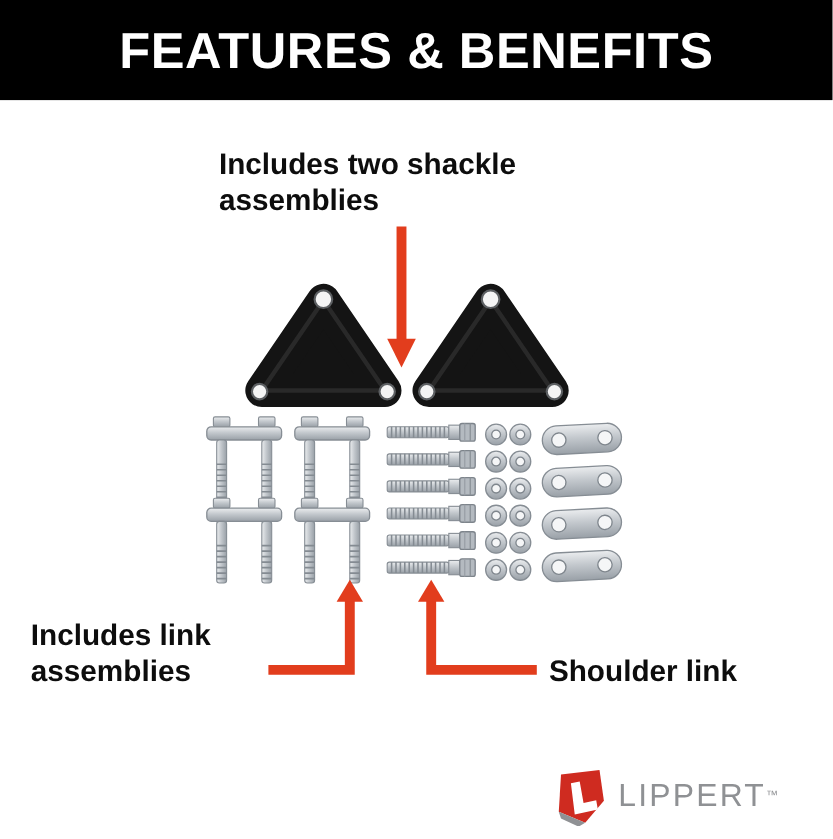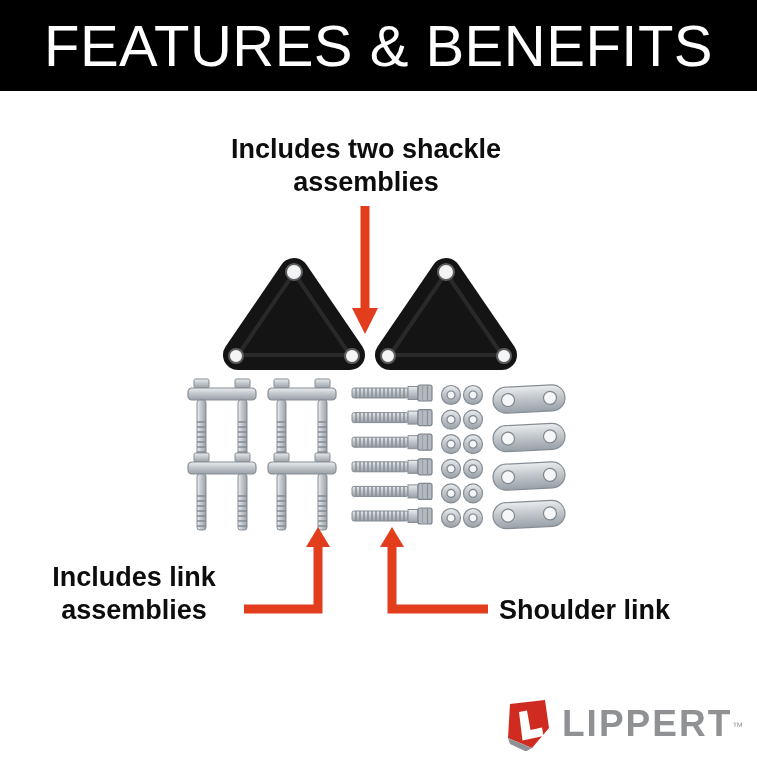--- a/index.html
+++ b/index.html
@@ -11,41 +11,41 @@
   }
   .canvas { position:relative; width:757px; height:763px; background:#ffffff; }
 
   .header {
     position:absolute; top:0; left:0; width:757px; height:91px;
     background:var(--header-bg,#000);
     display:flex; align-items:center; justify-content:center;
   }
   .header h1 {
     color:var(--header-text,#fff);
-    font-size:58px; font-weight:400; letter-spacing:0.5px;
+    font-size:46px; font-weight:700; letter-spacing:0.5px;
     white-space:nowrap;
   }
 
   .callout {
     position:absolute; font-weight:700; font-size:27px; color:#0d0d0d;
-    line-height:1.24; text-align:center;
+    line-height:1.24; 
   }
   #callout-top { left:199px; top:133px; width:334px; }
   #callout-bl  { left:28px;  top:561px; width:212px; }
   #callout-br  { left:499px; top:594px; text-align:left; white-space:nowrap; }
 
   .arrow-svg { position:absolute; overflow:visible; }
   .arrow-stroke { stroke:var(--arrow-red,#e23d1d); stroke-width:9; fill:none; }
   .arrow-fill   { fill:var(--arrow-red,#e23d1d); }
 
   #hardware { position:absolute; left:170px; top:245px; }
 
   .logo { position:absolute; left:503px; top:697px; display:flex; align-items:center; gap:9px; }
   .logo .word {
-    font-size:37px; font-weight:700; letter-spacing:2px;
+    font-size:29px; font-weight:400; letter-spacing:2px;
     color:var(--logo-gray,#8f9194);
   }
   .logo sup { font-size:11px; color:var(--logo-gray,#8f9194); vertical-align:super; }
 </style>
 </head>
 <body>
 
 <div class="canvas">
 
   <header class="header">

